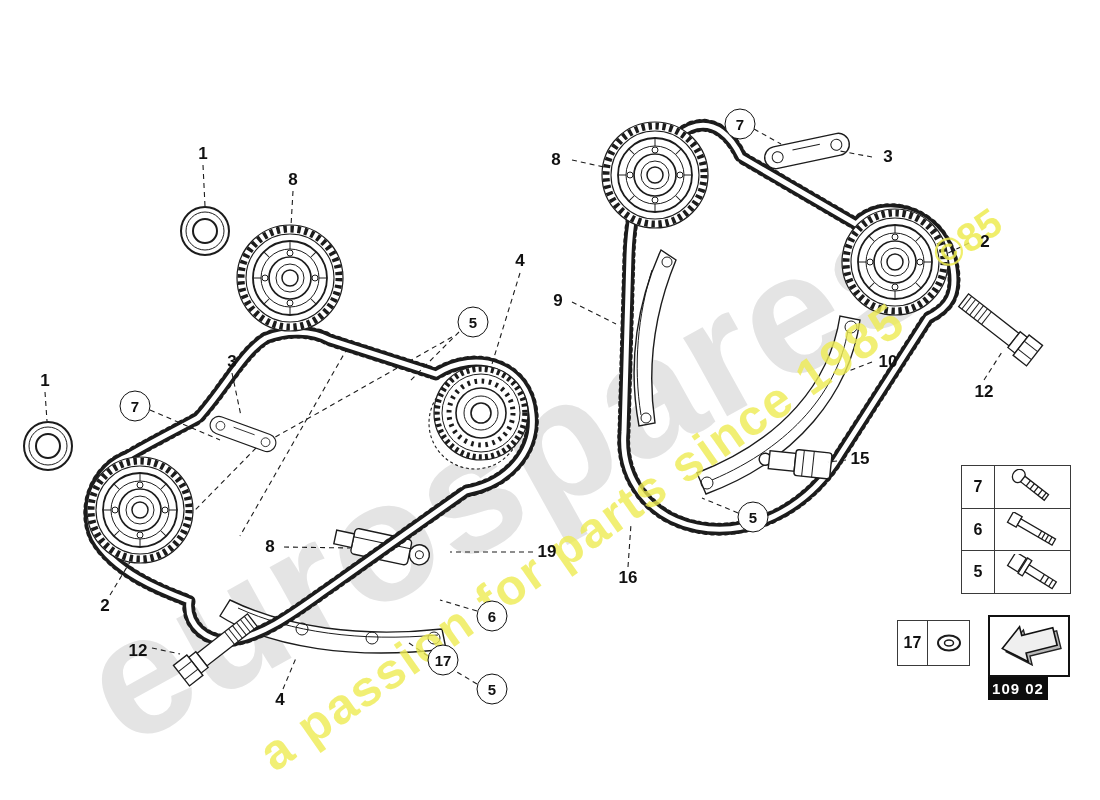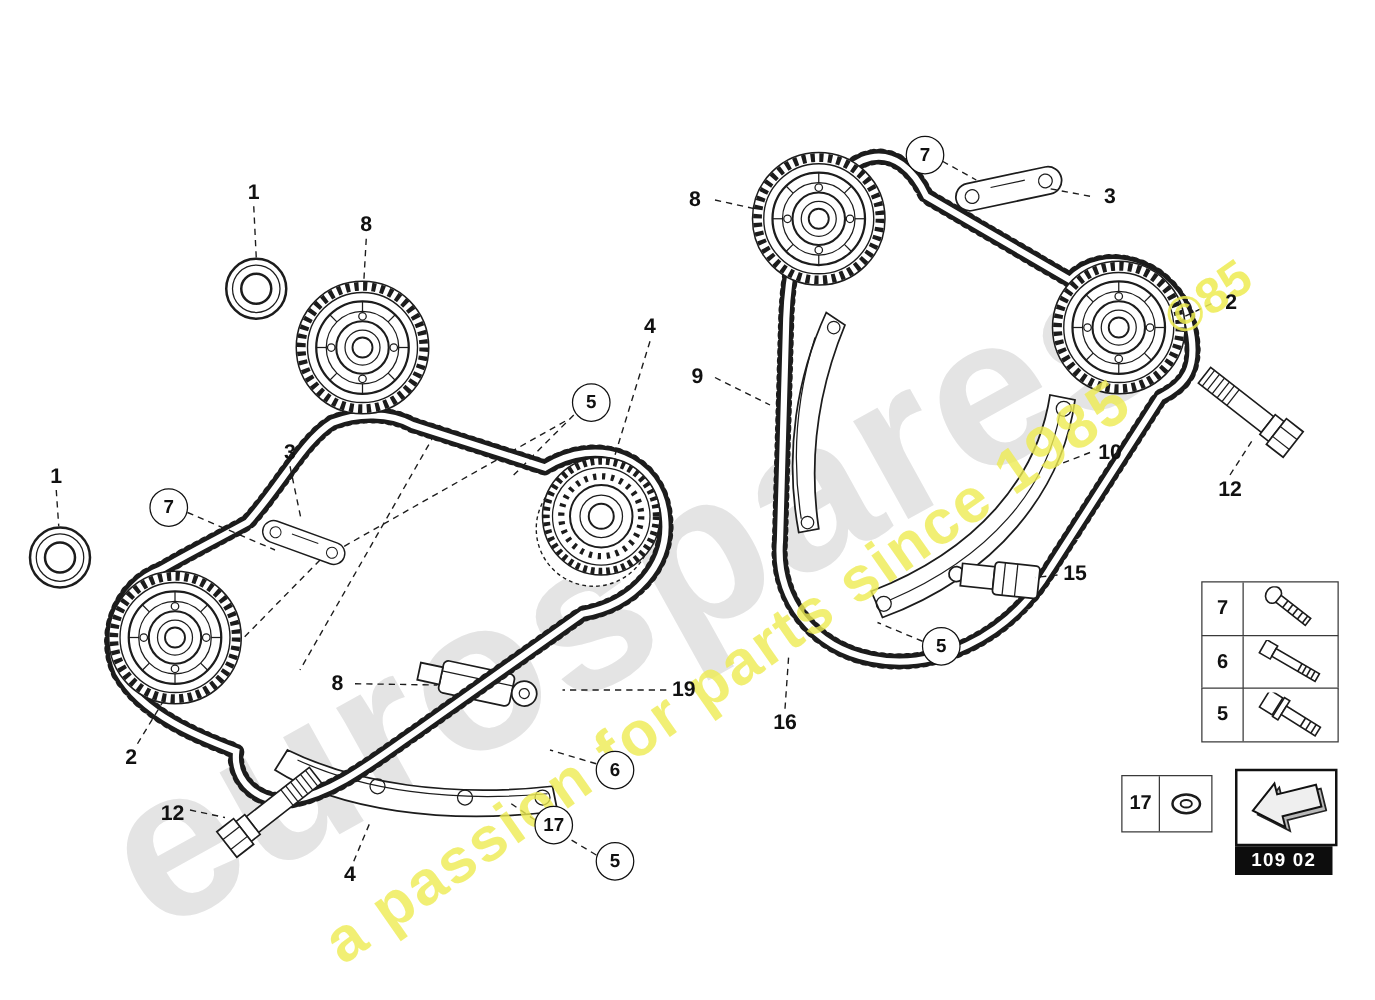--- a/index.html
+++ b/index.html
@@ -38,21 +38,21 @@
   .legend-row:first-child{margin-top:0}
   .legend-num{width:33px;border-right:1.5px solid #3a3a3a;display:flex;align-items:center;
     justify-content:center;font-size:16px;font-weight:700;color:#111}
   .legend-ico{flex:1;display:flex;align-items:center;justify-content:center}
   .washer-box{position:absolute;left:897px;top:620px;width:73px;height:46px;
     border:1.5px solid #3a3a3a;display:flex;z-index:4;background:#fff}
   .washer-box .legend-num{width:30px}
   .arrow-box{position:absolute;left:988px;top:615px;width:82px;height:62px;
     border:2px solid #111;display:flex;align-items:center;justify-content:center;
     z-index:4;background:#fff;cursor:pointer}
-  .code-bar{position:absolute;left:988px;top:677px;width:78px;height:23px;background:#0d0d0d;
+  .code-bar{position:absolute;left:988px;top:677px;width:60px;height:23px;background:#0d0d0d;
     color:#fff;display:flex;align-items:center;justify-content:center;
     font-size:15px;font-weight:700;letter-spacing:1px;z-index:4}
 </style>
 </head>
 <body>
 
 <div class="stage">
 
   <div class="wm-brand">eurospares</div>
 

